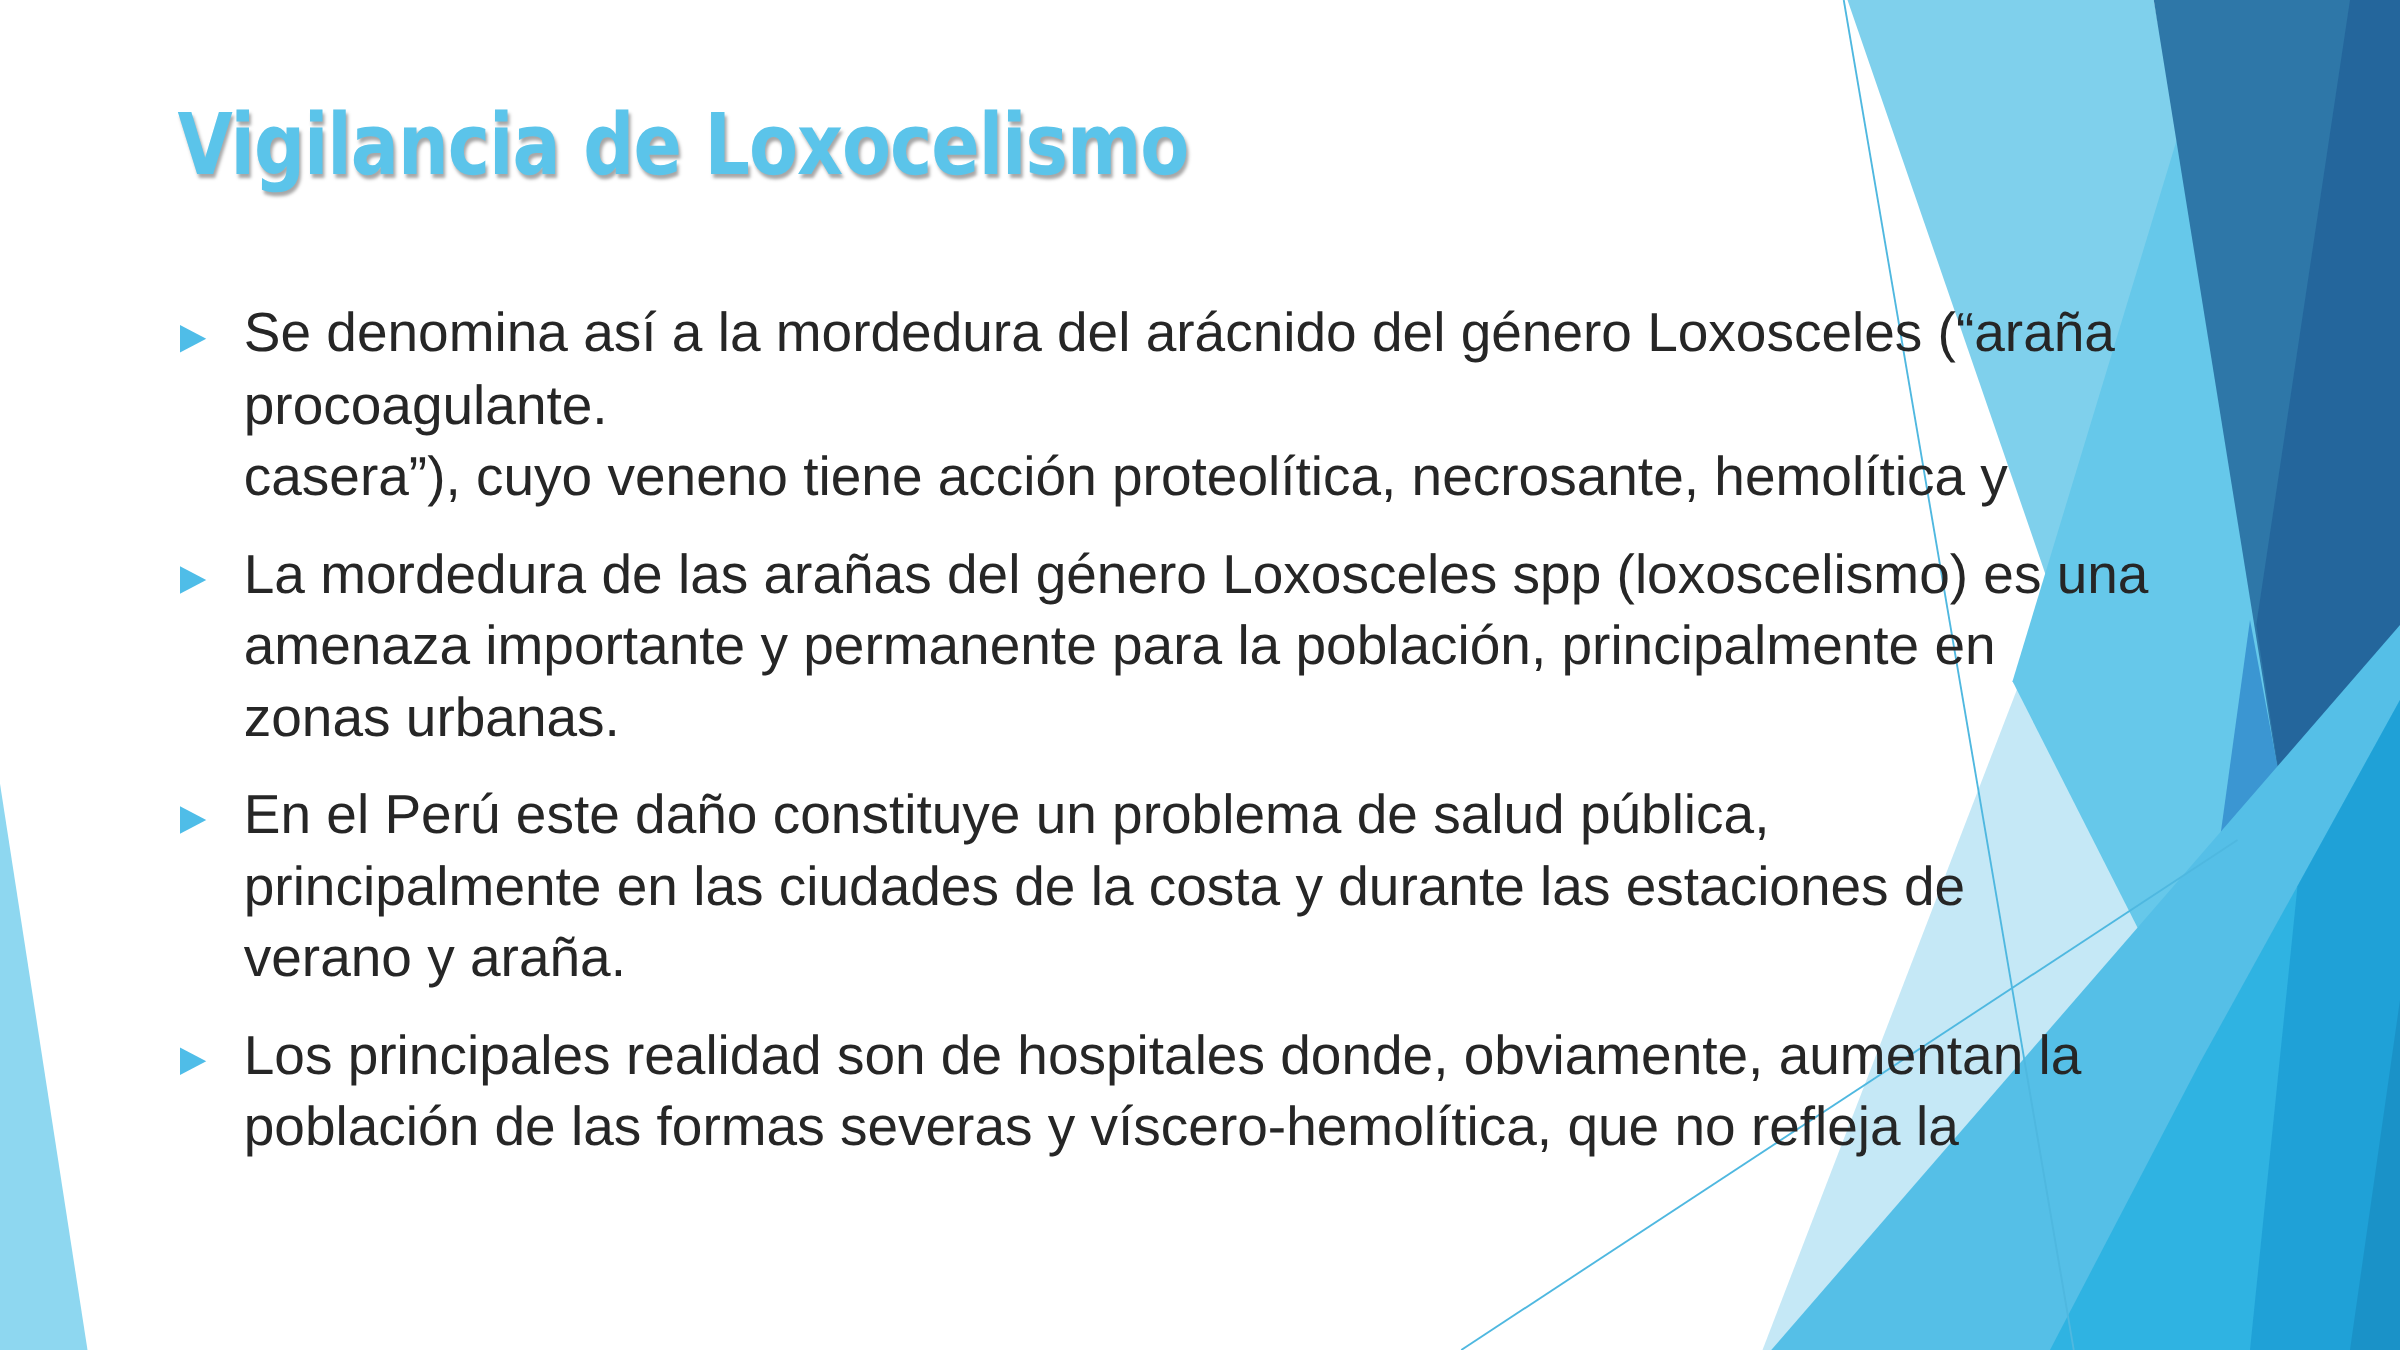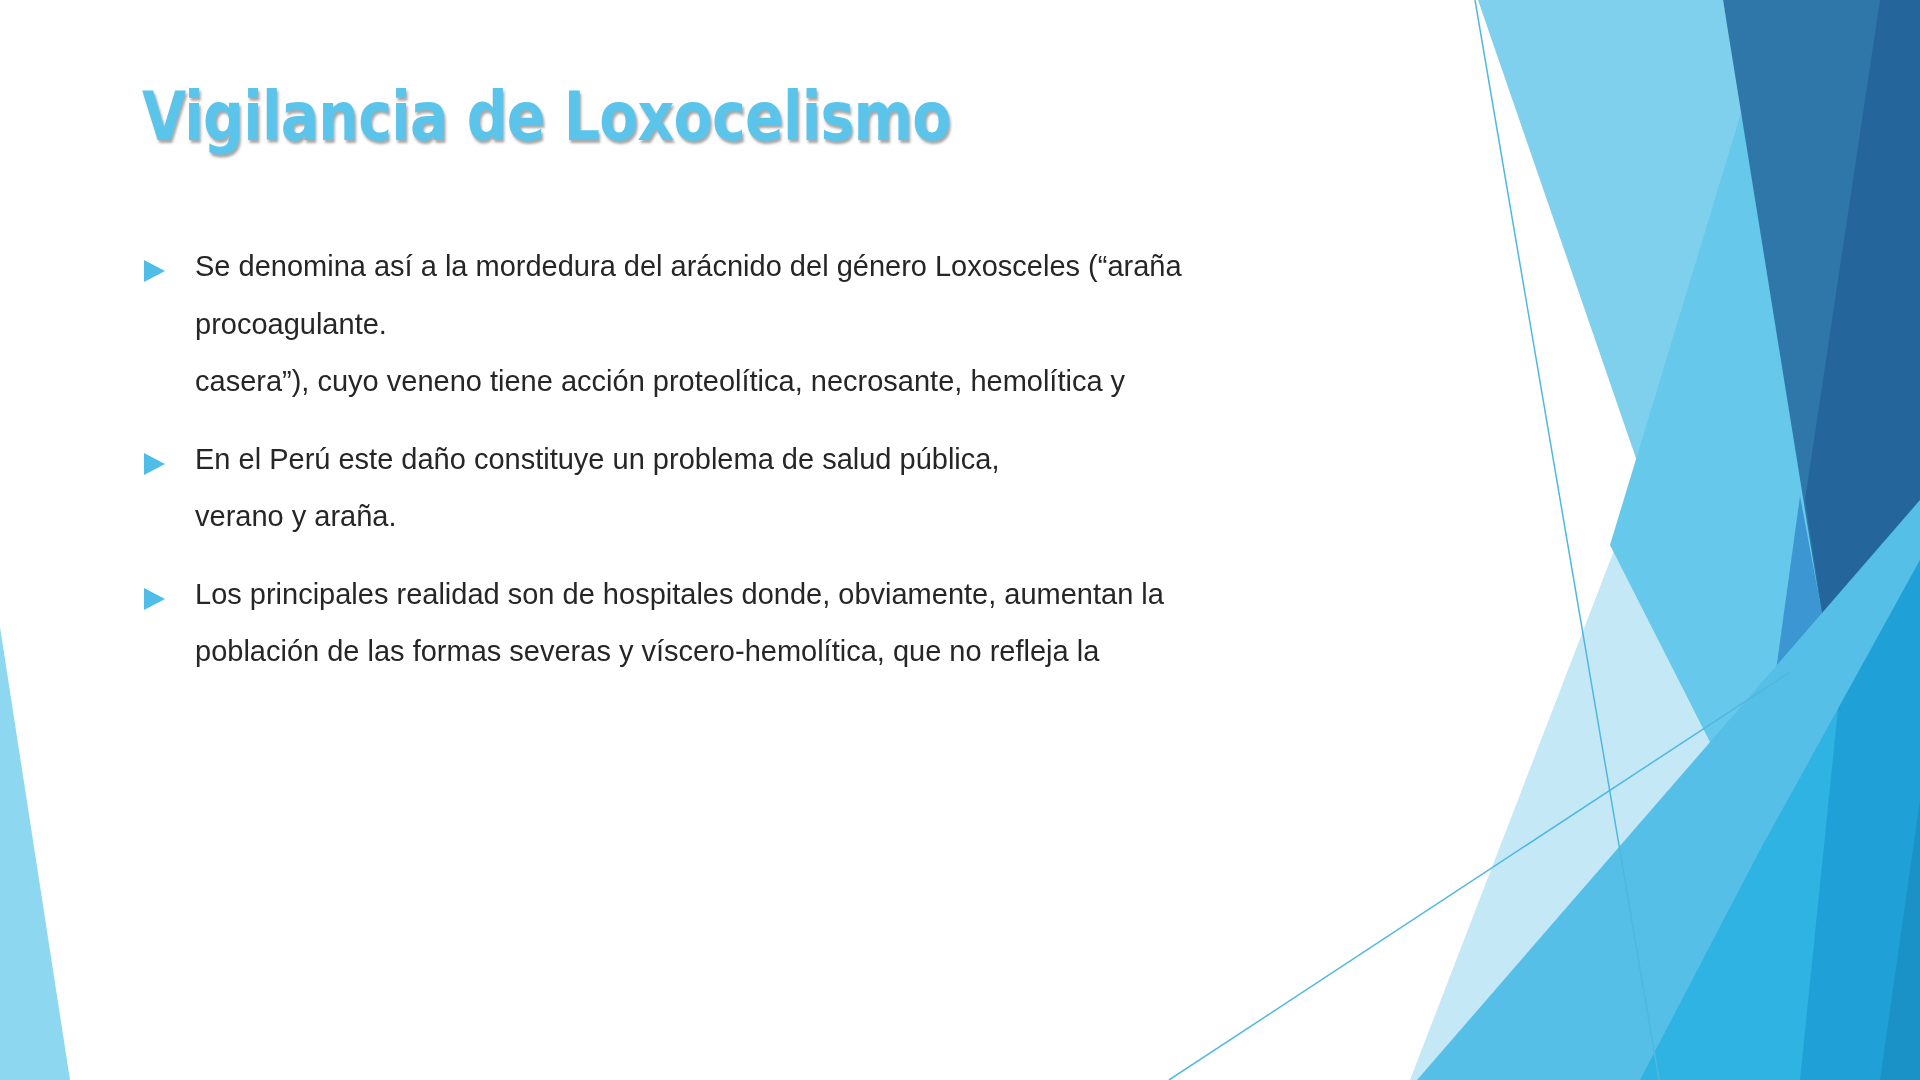--- a/index.html
+++ b/index.html
@@ -14,21 +14,21 @@
     transform-origin: left center; transform: scaleX(0.84);
   }
   .content { position: absolute; left: 142px; top: 238px; width: 1540px; }
   .para { position: relative; padding-left: 53px; margin-bottom: 20px; }
   .bullet {
     position: absolute; left: 2px; top: 22px; width: 0; height: 0;
     border-top: 11px solid transparent; border-bottom: 11px solid transparent;
     border-left: 21px solid #4fbde8;
   }
   .line {
-    display: block; font-family: "Liberation Sans", sans-serif; font-size: 29px;
+    display: block; font-family: "Liberation Sans", sans-serif; font-size: 44px;
     line-height: 57.5px; height: 57.5px; color: #262626; white-space: nowrap;
   }
 </style>
 </head>
 <body>
 
 <svg class="bg" viewBox="0 0 1920 1080" xmlns="http://www.w3.org/2000/svg">
   <polygon points="0,627 70,1080 0,1080" fill="#8ed7f0"></polygon>
   <polygon points="1410,1080 1645,470 1800,1080" fill="#c5e8f6"></polygon>
   <polygon points="1478,0 1723,0 1862,760 1740,760" fill="#7fd0ec"></polygon>
@@ -48,21 +48,28 @@
 
 <div class="content">
   <div class="para">
     <span class="bullet"></span>
     <span class="line">Se denomina así a la mordedura del arácnido del género Loxosceles (“araña</span>
     <span class="line">procoagulante.</span>
     <span class="line">casera”), cuyo veneno tiene acción proteolítica, necrosante, hemolítica y</span>
   </div>
   <div class="para">
     <span class="bullet"></span>
+    <span class="line">La mordedura de las arañas del género Loxosceles spp (loxoscelismo) es una</span>
+    <span class="line">amenaza importante y permanente para la población, principalmente en</span>
+    <span class="line">zonas urbanas.</span>
+  </div>
+  <div class="para">
+    <span class="bullet"></span>
     <span class="line">En el Perú este daño constituye un problema de salud pública,</span>
+    <span class="line">principalmente en las ciudades de la costa y durante las estaciones de</span>
     <span class="line">verano y araña.</span>
   </div>
   <div class="para">
     <span class="bullet"></span>
     <span class="line">Los principales realidad son de hospitales donde, obviamente, aumentan la</span>
     <span class="line">población de las formas severas y víscero-hemolítica, que no refleja la</span>
   </div>
 </div>
 
 </body></html>

